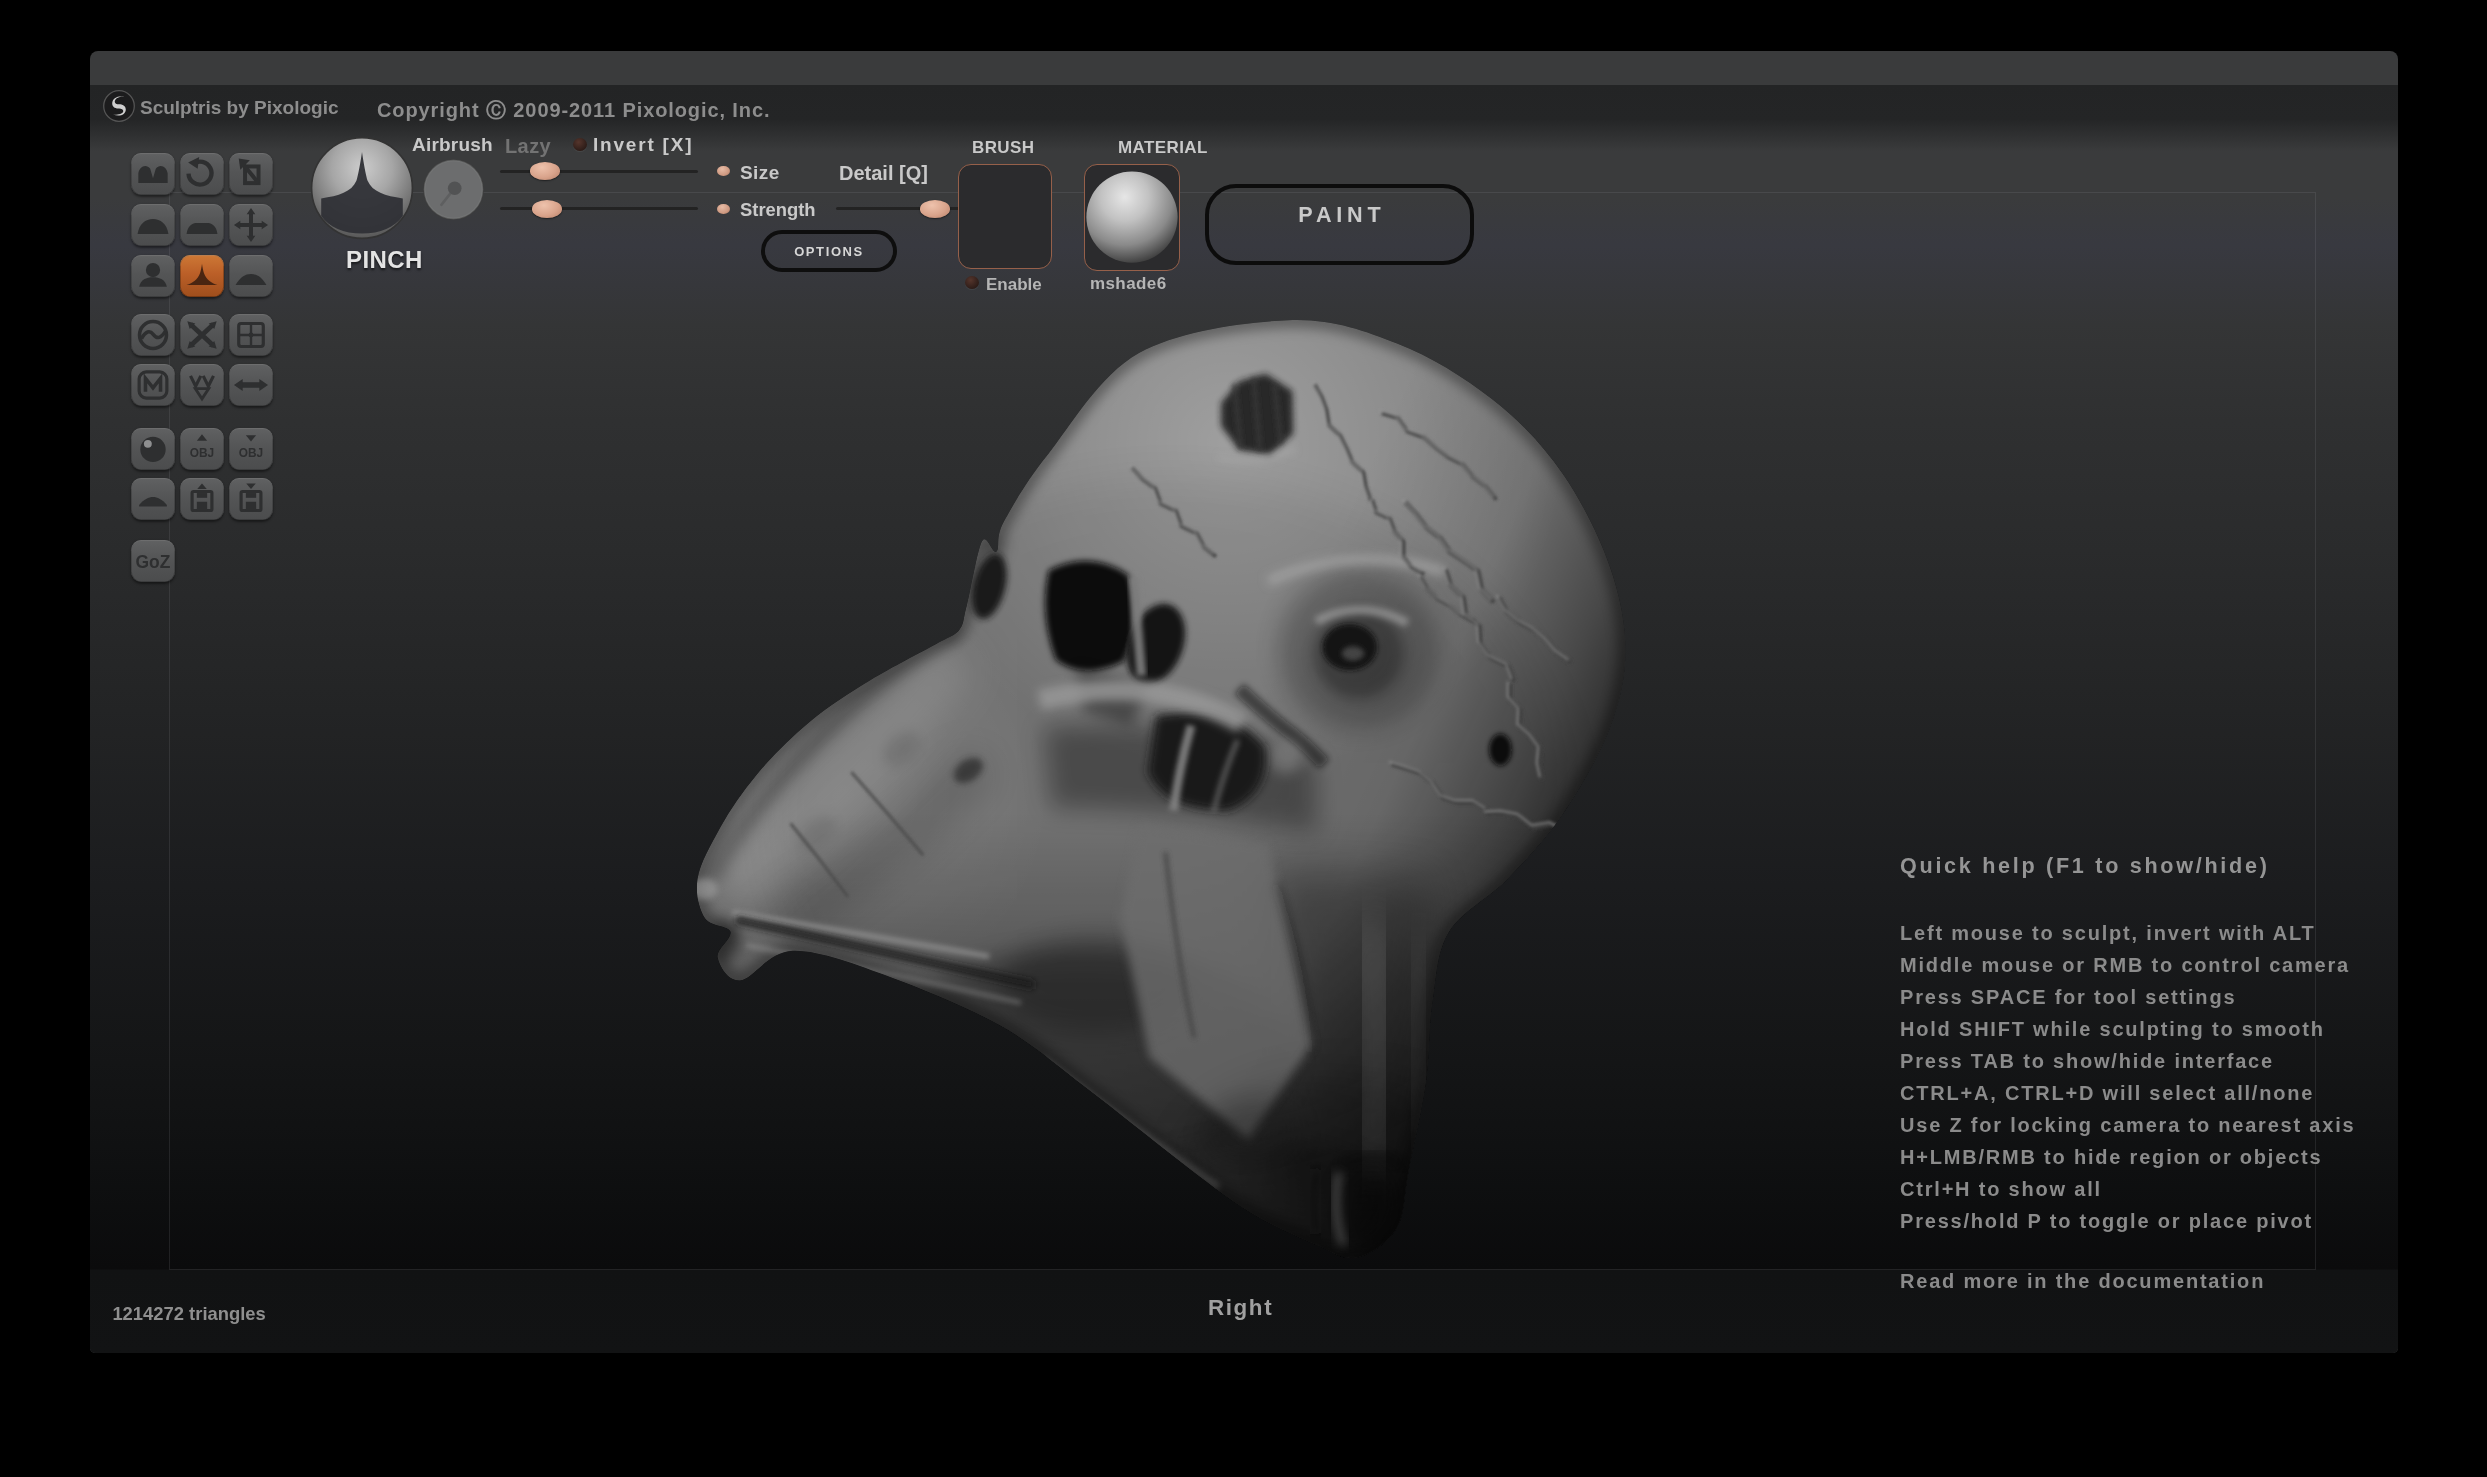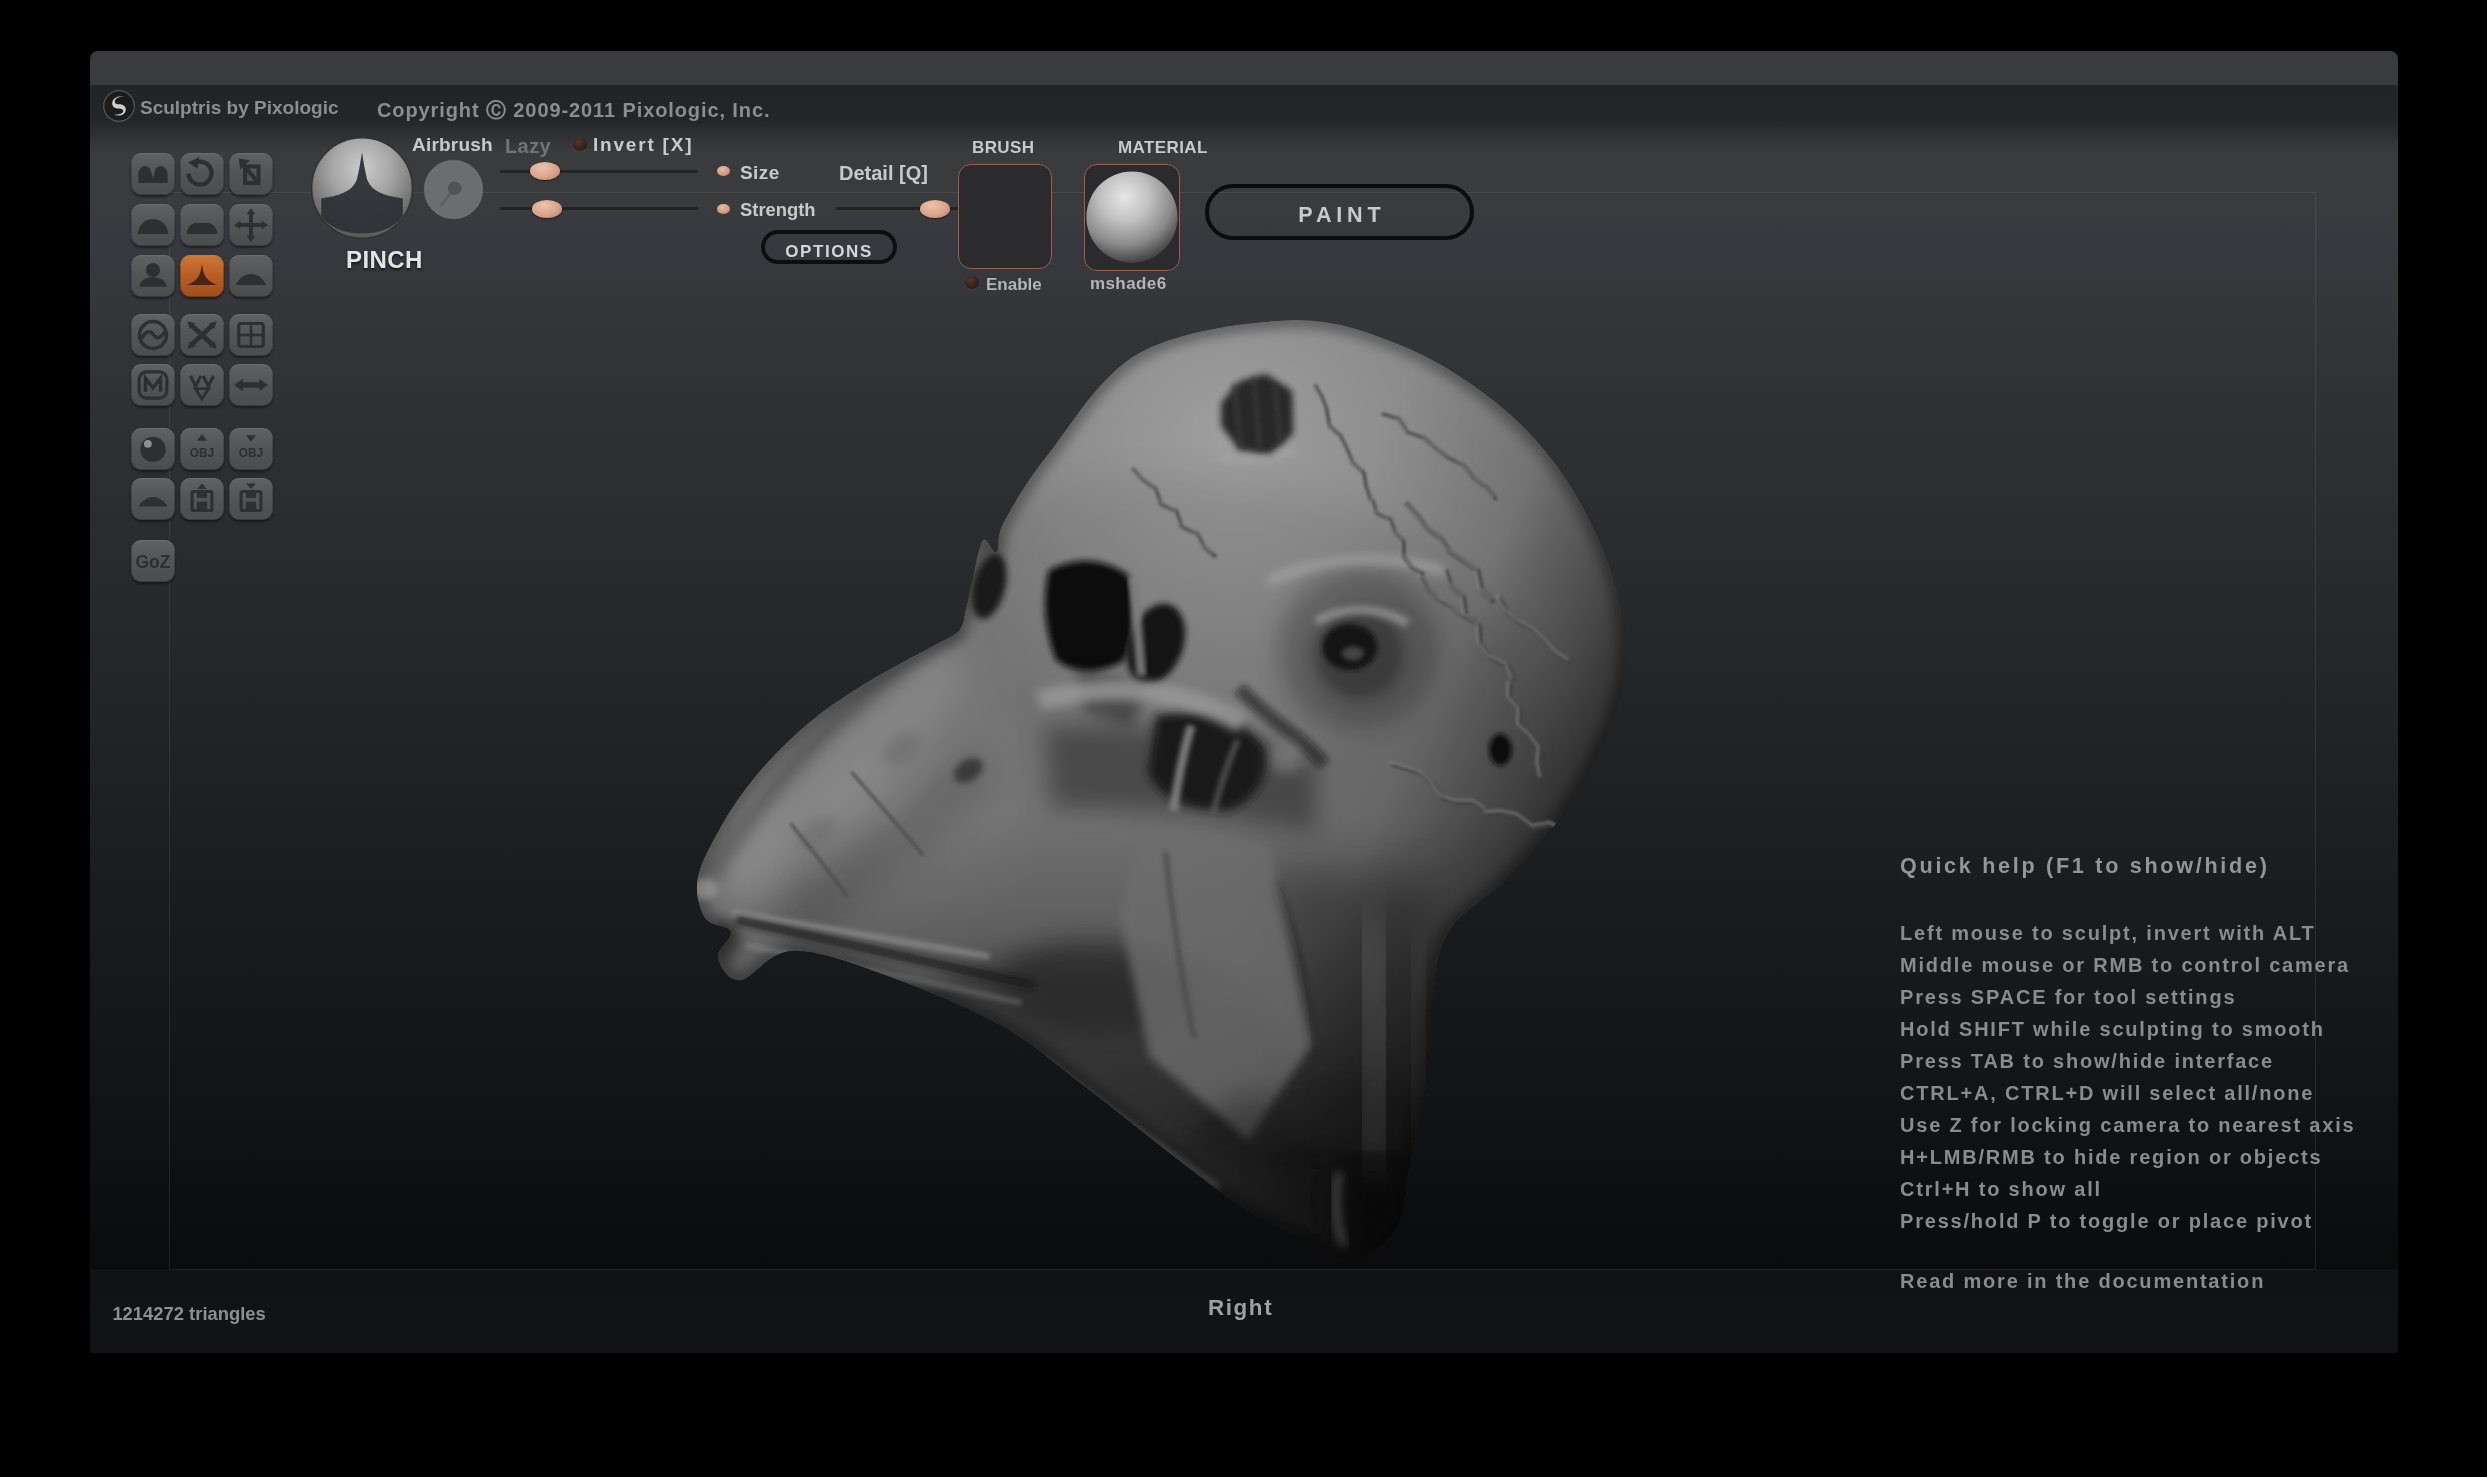--- a/index.html
+++ b/index.html
@@ -28,24 +28,24 @@
   .tb svg{position:absolute;left:0;top:0;}
   .lbl{position:absolute;font-weight:700;color:#c9c9c9;letter-spacing:1.6px;}
   .dim{color:#737373;}
   .slider{position:absolute;height:3.2px;background:#232323;border-radius:1.6px;}
   .knob{position:absolute;width:30px;height:17.6px;border-radius:50%;
      background:radial-gradient(ellipse at 40% 30%, #eec2ac 0%, #d9a48c 55%, #b97f67 100%);
      box-shadow:0 0.8px 1.6px rgba(0,0,0,0.6);}
   .dotp{position:absolute;width:13px;height:10.4px;border-radius:50%;background:radial-gradient(ellipse at 40% 30%, #e8bca6 0%, #cf9a82 60%, #a9745c 100%);}
   .dotd{position:absolute;width:13.6px;height:13px;border-radius:50%;background:radial-gradient(circle at 40% 32%,#55352c 0%,#33201b 60%,#20130f 100%);box-shadow:0 0.8px 0.8px rgba(255,255,255,0.08);}
   .obox{position:absolute;border-radius:13px;border:1.6px solid #96604a;background:#2b2b2d;}
-  .paintbtn{position:absolute;left:1115px;top:133px;width:269px;height:56px;border-radius:31px;border:4.8px solid #0c0c0c;
+  .paintbtn{position:absolute;left:1115px;top:133px;width:269px;height:81px;border-radius:31px;border:4.8px solid #0c0c0c;
      color:#c9c9c9;font-weight:700;font-size:21.6px;letter-spacing:4.8px;text-align:center;line-height:53px;text-indent:4.8px;}
-  .optbtn{position:absolute;left:671px;top:179px;width:136px;height:34px;border-radius:21px;border:4px solid #0e0e0e;
-     color:#d6d6d6;font-weight:700;font-size:17px;letter-spacing:1.6px;text-align:center;line-height:35px;}
+  .optbtn{position:absolute;left:671px;top:179px;width:136px;height:42px;border-radius:21px;border:4px solid #0e0e0e;
+     color:#d6d6d6;font-weight:700;font-size:13px;letter-spacing:1.6px;text-align:center;line-height:35px;}
   .help{position:absolute;left:1810px;color:#8b8b8b;font-weight:700;font-size:20px;letter-spacing:1.8px;white-space:pre;}
   .status{position:absolute;color:#8f8f8f;font-weight:700;}
 </style>
 </head>
 <body>
 <div class="win">
   <div class="content"></div>
   <div class="vpborder"></div>
 
   <svg style="position:absolute;left:12px;top:38px" width="34" height="34" viewBox="0 0 40 40">

